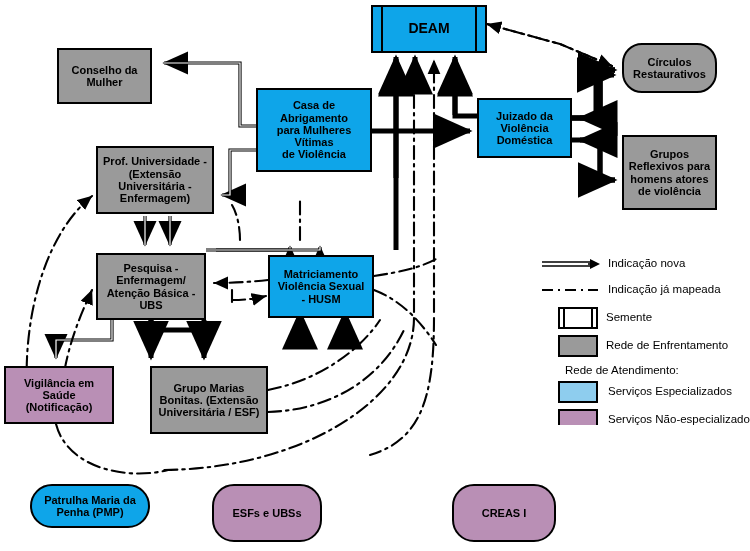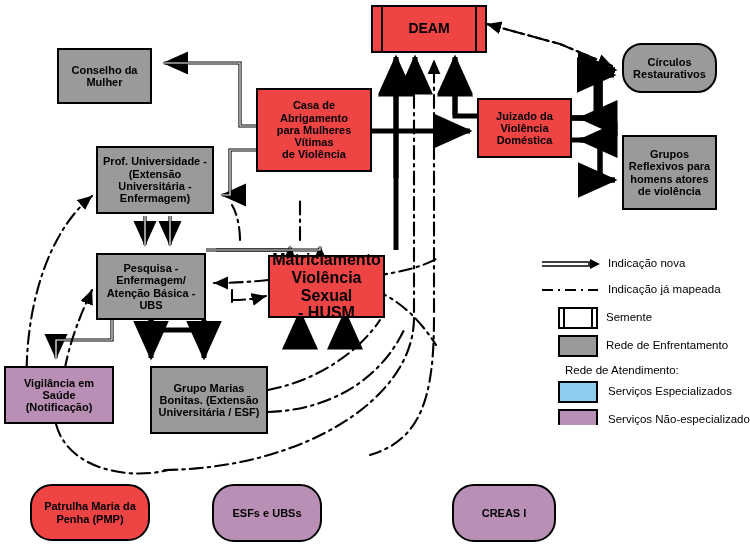--- a/index.html
+++ b/index.html
@@ -2,21 +2,21 @@
 <html><head>
 <meta charset="utf-8">
 <style>
   html,body{margin:0;padding:0;background:#ffffff;}
   body{font-family:"Liberation Sans",sans-serif;}
   #stage{position:relative;width:750px;height:551px;overflow:hidden;background:#fff;}
   #svg-layer{position:absolute;left:0;top:0;width:750px;height:551px;}
   .node{position:absolute;box-sizing:border-box;border:2px solid #000;
         display:flex;align-items:center;justify-content:center;text-align:center;
         font-weight:bold;color:#000;line-height:1.12;z-index:5;}
-  .blue{background:#ef4444;}
+  .blue{background:#0ea5e9;}
   .gray{background:#9a9a9a;}
   .purple{background:#b98fb5;}
   .ellipse{border-radius:22px;}
   .seed-bar{position:absolute;top:0;bottom:0;width:0;border-left:2px solid #000;z-index:6;}
   .legend{position:absolute;z-index:7;font-weight:normal;color:#000;}
   .lg-text{position:absolute;font-size:11.5px;white-space:nowrap;color:#000;}
   .lg-title{position:absolute;font-size:11.5px;white-space:nowrap;color:#000;}
 </style>
 </head>
 <body>
@@ -134,33 +134,33 @@
   </div>
 
   <div class="node gray" style="left:96px;top:146px;width:118px;height:68px;font-size:11px;">
     <span>Prof. Universidade -<br>(Extensão<br>Universitária -<br>Enfermagem)</span>
   </div>
 
   <div class="node gray" style="left:96px;top:253px;width:110px;height:67px;font-size:11px;">
     <span>Pesquisa -<br>Enfermagem/<br>Atenção  Básica -<br>UBS</span>
   </div>
 
-  <div class="node blue" style="left:268px;top:255px;width:117px;height:63px;font-size:16px;">
+  <div class="node blue" style="left:268px;top:255px;width:106px;height:63px;font-size:11px;">
     <span>Matriciamento<br>Violência Sexual<br>- HUSM</span>
   </div>
 
   <div class="node purple" style="left:4px;top:366px;width:110px;height:58px;font-size:11px;">
     <span>Vigilância em<br>Saúde<br>(Notificação)</span>
   </div>
 
   <div class="node gray" style="left:150px;top:366px;width:118px;height:68px;font-size:11px;align-items:center;">
     <span>Grupo Marias<br>Bonitas. (Extensão<br>Universitária / ESF)</span>
   </div>
 
-  <div class="node blue ellipse" style="left:30px;top:484px;width:120px;height:57px;font-size:11px;">
+  <div class="node blue ellipse" style="left:30px;top:484px;width:120px;height:44px;font-size:11px;">
     <span>Patrulha Maria da<br>Penha (PMP)</span>
   </div>
 
   <div class="node purple ellipse" style="left:212px;top:484px;width:110px;height:58px;font-size:11px;">
     <span>ESFs e UBSs</span>
   </div>
 
 
   <div class="node purple ellipse" style="left:452px;top:484px;width:104px;height:58px;font-size:11px;">
     <span>CREAS I</span>

